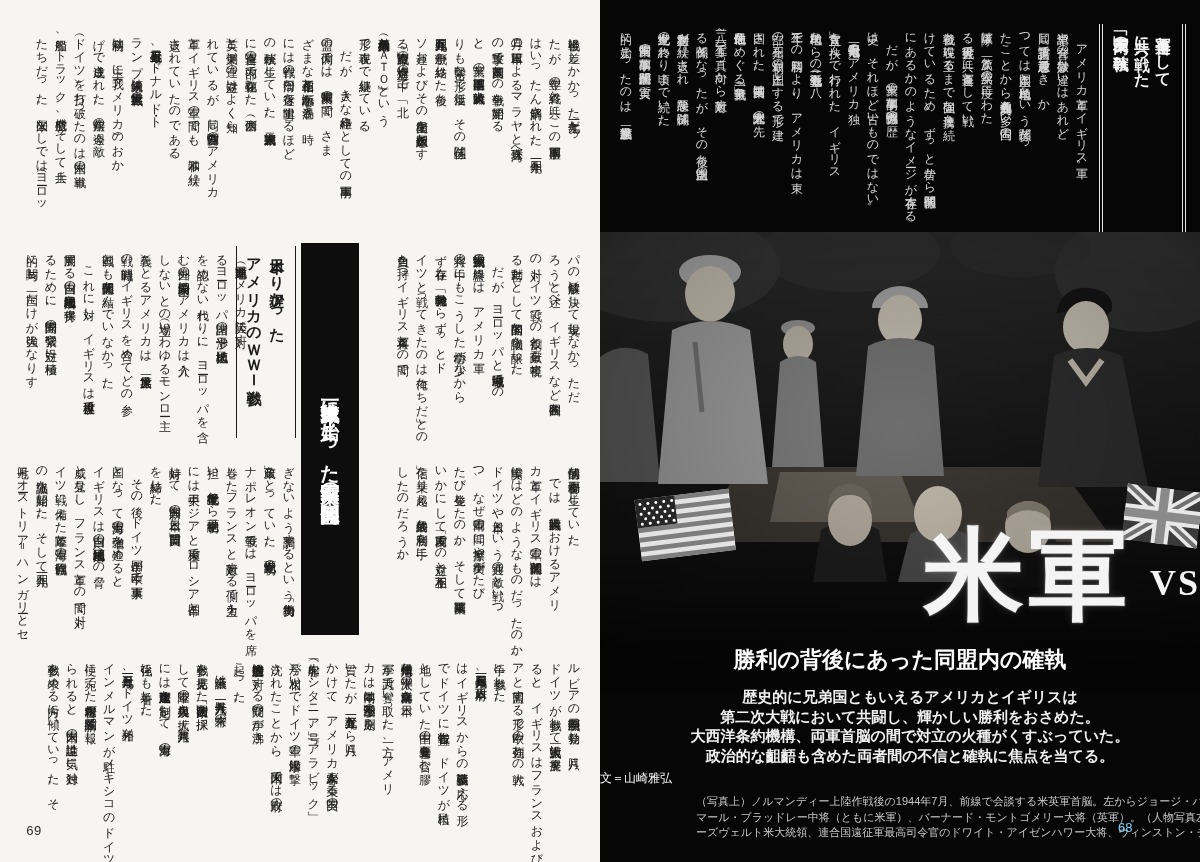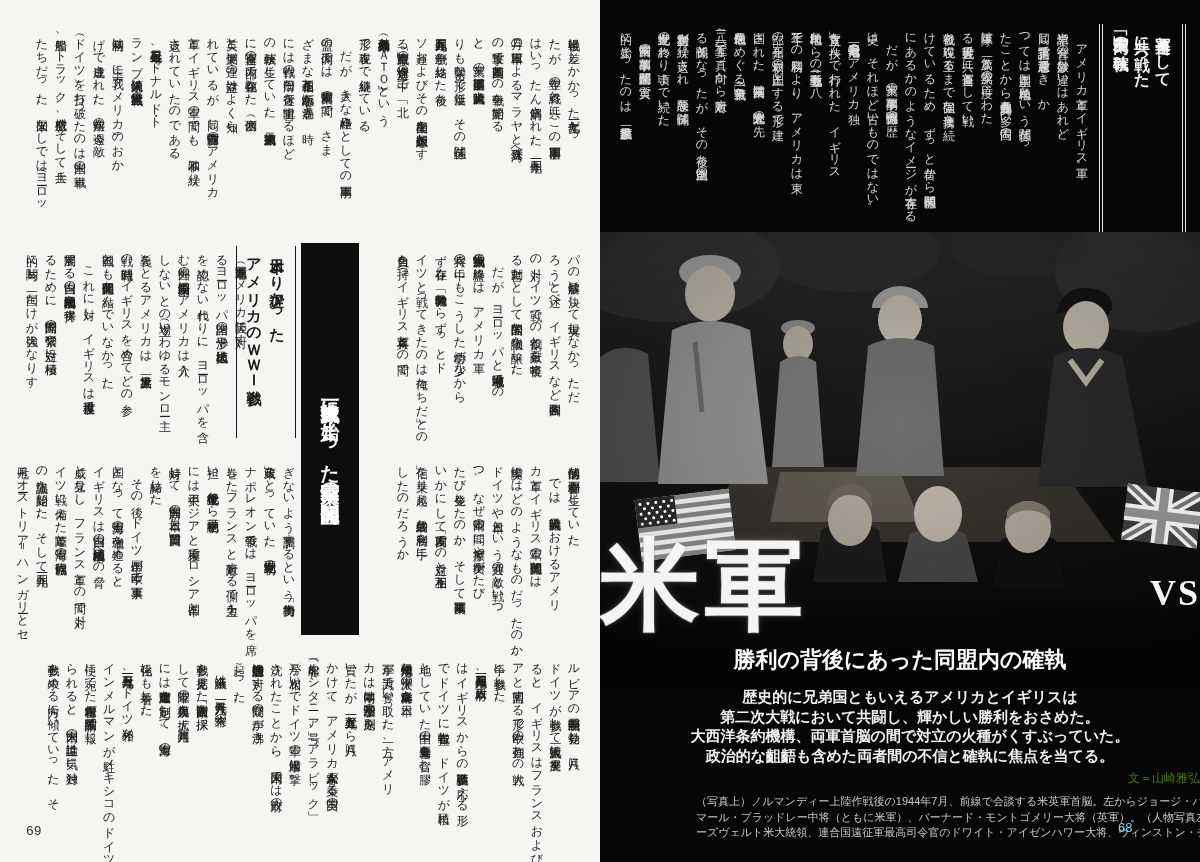--- a/index.html
+++ b/index.html
@@ -45,31 +45,31 @@
            font-family:"Liberation Sans","DejaVu Sans",sans-serif;}
   #rp-cols .tcol{color:#d8d8d8;}
 
   .photo{position:absolute;left:0;top:232px;width:600px;height:460px;}
 
   .flag{position:absolute;}
   .flag-us{left:38px;top:494px;transform:rotate(-7deg);}
   .flag-uk{left:524px;top:488px;transform:rotate(7deg);}
 
   .title-row{position:absolute;top:522px;left:0;width:100%;display:flex;align-items:flex-start;
-             justify-content:space-between;gap:18px;color:#f4f4f4;
-             font-family:"Liberation Sans","DejaVu Sans",sans-serif;font-weight:bold;margin-top:10px;}
+             justify-content:flex-end;gap:18px;color:#f4f4f4;
+             font-family:"Liberation Sans","DejaVu Sans",sans-serif;font-weight:bold;}
   .title-kanji{font-size:100px;line-height:104px;letter-spacing:4px;
                text-shadow:0 0 2px #999, 0 0 10px rgba(255,255,255,0.15);}
   .title-vs{font-family:"Liberation Serif","DejaVu Serif",serif;font-size:36px;line-height:54px;
             margin-top:34px;letter-spacing:2px;}
   .title-sub{position:absolute;top:645px;left:0;width:100%;text-align:center;font-size:22px;
              font-weight:bold;color:#ffffff;font-family:"Liberation Sans","DejaVu Sans",sans-serif;}
   .lede{position:absolute;top:688px;left:0;width:100%;text-align:center;padding-left:10px;}
   .lede-line{font-size:15px;font-weight:bold;line-height:19.5px;color:#f0f0f0;}
-  .byline{position:absolute;top:770px;left:0;width:100%;text-align:right;font-size:12px;color:#4d7c0f;}
+  .byline{position:absolute;top:770px;left:0;width:100%;text-align:left;font-size:12px;color:#ffffff;}
   .caption{position:absolute;left:96px;top:794px;width:456px;}
   .caption-line{font-size:11px;line-height:15.5px;color:#c9c9c9;white-space:nowrap;
                 font-family:"Liberation Sans","DejaVu Sans",sans-serif;}
 </style>
 </head>
 <body>
 
 <div>
 
   <section class="page page-left">

